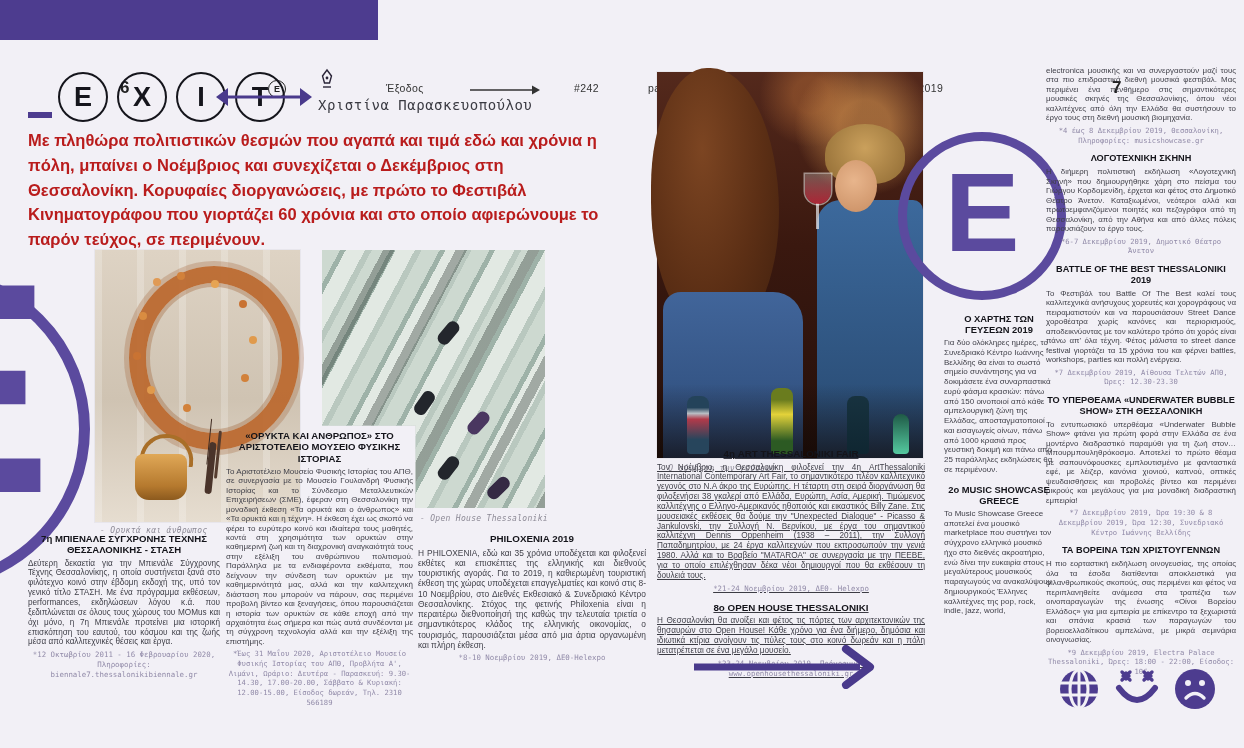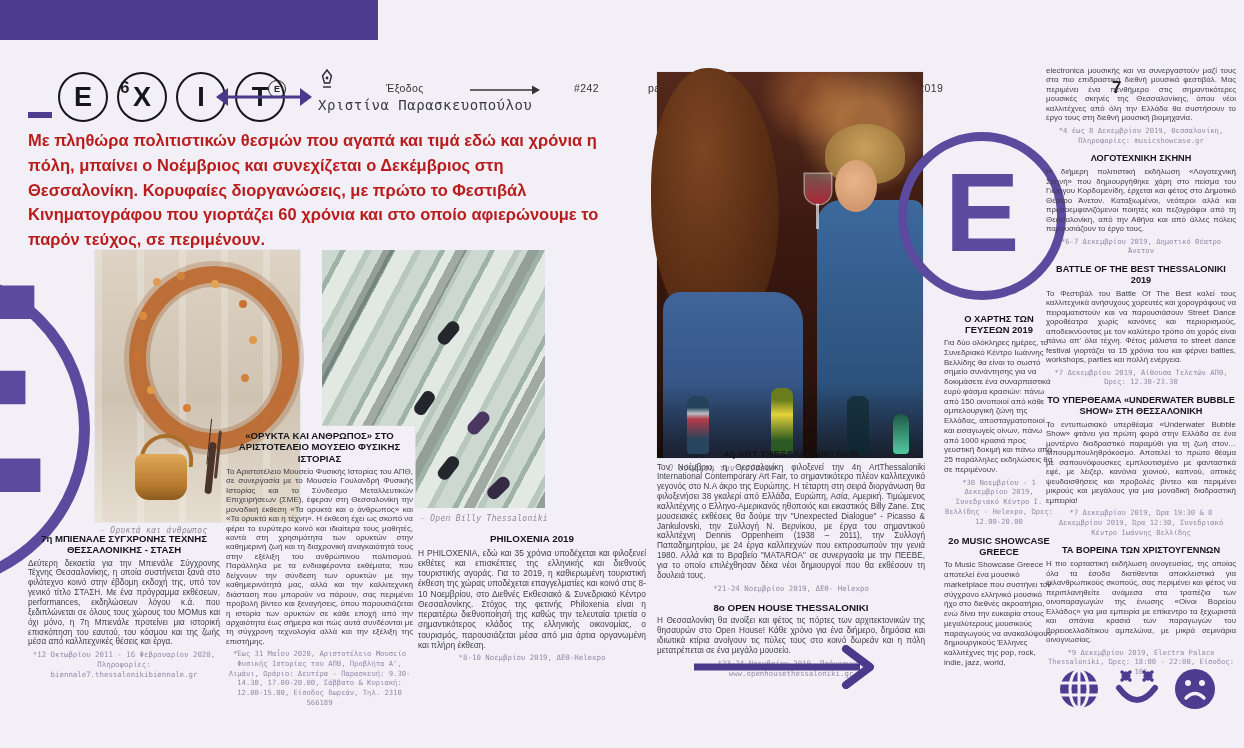--- a/index.html
+++ b/index.html
@@ -110,21 +110,21 @@
   .col-minerals .a-title{font-size:9.6px;}
   .col-minerals .a-foot{font-size:7.2px;}
 
   .col-philoxenia{left:418px;top:533px;width:228px;font-size:8.4px;line-height:1.22;}
   .col-philoxenia .a-title{font-size:9.8px;}
   .col-philoxenia .a-foot{font-size:7.4px;}
 
   .col-center{left:657px;top:448px;width:268px;font-size:8.2px;line-height:1.2;}
   .col-center .a-title{font-size:9.8px;}
   .col-center .a-foot{font-size:7.4px;}
-  .col-center section{margin-bottom:8px;}
+  .col-center section{margin-bottom:8px;text-decoration:underline;}
 
   .col-flavors{left:933px;top:313px;width:110px;font-size:8px;line-height:1.22;text-align:left;margin-left:11px;}
   .col-flavors .a-title{font-size:9.4px;}
   .col-flavors .a-foot{font-size:7.2px;text-align:center;}
   .col-flavors section{margin-bottom:9px;}
 
   .col-far{left:1046px;top:66px;width:190px;font-size:7.9px;line-height:1.2;}
   .col-far .a-title{font-size:9.2px;}
   .col-far .a-foot{font-size:7.2px;}
   .col-far section{margin-bottom:8px;}
@@ -189,21 +189,21 @@
   <div class="abs caption" style="left:100px;top:526px;">- Ορυκτά και άνθρωπος</div>
 
   <div class="abs photo photo-openhouse">
     <div class="oh-shadow"></div>
     <div class="oh-fig" style="left:120px;top:70px;transform:rotate(40deg);"></div>
     <div class="oh-fig" style="left:96px;top:140px;transform:rotate(35deg);"></div>
     <div class="oh-fig" style="left:150px;top:160px;transform:rotate(42deg);background:#4a3760;"></div>
     <div class="oh-fig" style="left:120px;top:205px;transform:rotate(38deg);"></div>
     <div class="oh-fig" style="left:170px;top:225px;transform:rotate(45deg);background:#352a44;"></div>
   </div>
-  <div class="abs caption" style="left:420px;top:514px;">- Open Billy Thessaloniki</div>
+  <div class="abs caption" style="left:420px;top:514px;">- Open House Thessaloniki</div>
 
   <div class="abs photo photo-wine">
     <div class="denim-right"></div>
     <div class="hair-right"></div>
     <div class="face-right"></div>
     <div class="wine-stem"></div>
     <div class="wine-glass"></div>
     <div class="hair-left"></div>
     <div class="denim-left"></div>
     <div class="bottles">
@@ -249,21 +249,20 @@
       <h3 class="a-title">8ο OPEN HOUSE THESSALONIKI</h3>
       <p class="a-body">Η Θεσσαλονίκη θα ανοίξει και φέτος τις πόρτες των αρχιτεκτονικών της θησαυρών στο Open House! Κάθε χρόνο για ένα διήμερο, δημόσια και ιδιωτικά κτίρια ανοίγουν τις πύλες τους στο κοινό δωρεάν και η πόλη μετατρέπεται σε ένα μεγάλο μουσείο.</p>
       <p class="a-foot">*23-24 Νοεμβρίου 2019, Πρόγραμμα: www.openhousethessaloniki.gr</p>
     </section>
   </div>
 
   <div class="abs col col-flavors">
     <section>
       <h3 class="a-title">Ο ΧΑΡΤΗΣ ΤΩΝ ΓΕΥΣΕΩΝ 2019</h3>
       <p class="a-body">Για δύο ολόκληρες ημέρες, το Συνεδριακό Κέντρο Ιωάννης Βελλίδης θα είναι το σωστό σημείο συνάντησης για να δοκιμάσετε ένα συναρπαστικά ευρύ φάσμα κρασιών: πάνω από 150 οινοποιοί από κάθε αμπελουργική ζώνη της Ελλάδας, αποσταγματοποιοί και εισαγωγείς οίνων, πάνω από 1000 κρασιά προς γευστική δοκιμή και πάνω από 25 παράλληλες εκδηλώσεις θα σε περιμένουν.</p>
-      <p class="a-foot">*30 Νοεμβρίου - 1 Δεκεμβρίου 2019, Συνεδριακό Κέντρο Ι. Βελλίδης - Helexpo, Ώρες: 12.00-20.00</p>
     </section>
     <section>
       <h3 class="a-title">2ο MUSIC SHOWCASE GREECE</h3>
       <p class="a-body">Το Music Showcase Greece αποτελεί ένα μουσικό marketplace που συστήνει τον σύγχρονο ελληνικό μουσικό ήχο στο διεθνές ακροατήριο, ενώ δίνει την ευκαιρία στους μεγαλύτερους μουσικούς παραγωγούς να ανακαλύψουν δημιουργικούς Έλληνες καλλιτέχνες της pop, rock, indie, jazz, world,</p>
     </section>
   </div>
 
   <div class="abs col col-far">
     <section>
       <p class="a-body">electronica μουσικής και να συνεργαστούν μαζί τους στα πιο επιδραστικά διεθνή μουσικά φεστιβάλ. Μας περιμένει ένα πενθήμερο στις σημαντικότερες μουσικές σκηνές της Θεσσαλονίκης, όπου νέοι καλλιτέχνες από όλη την Ελλάδα θα συστήσουν το έργο τους στη διεθνή μουσική βιομηχανία.</p>

